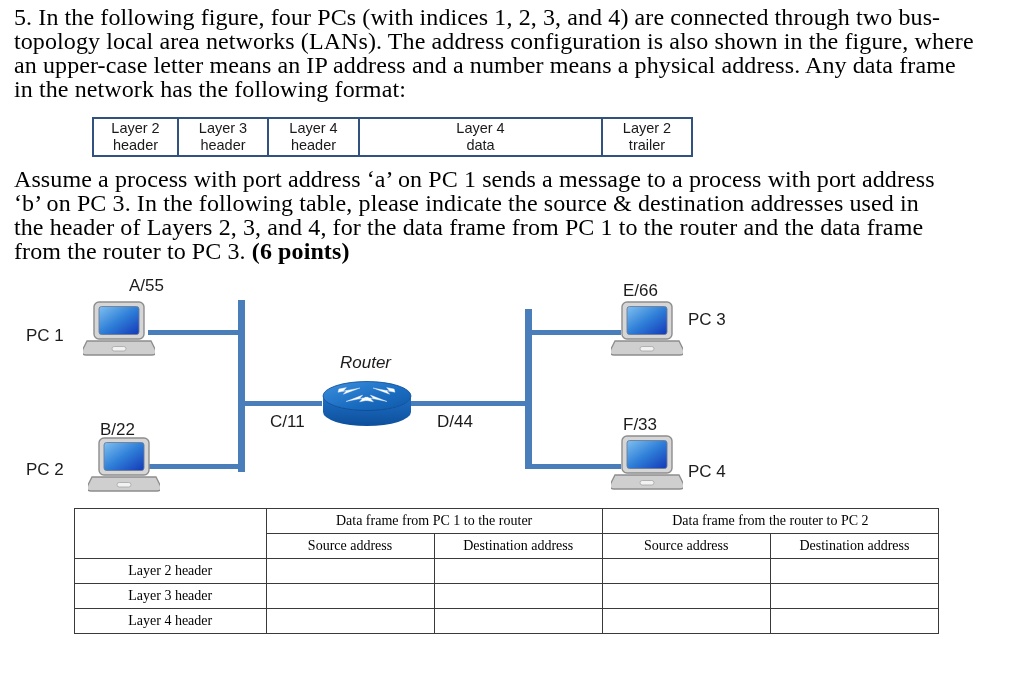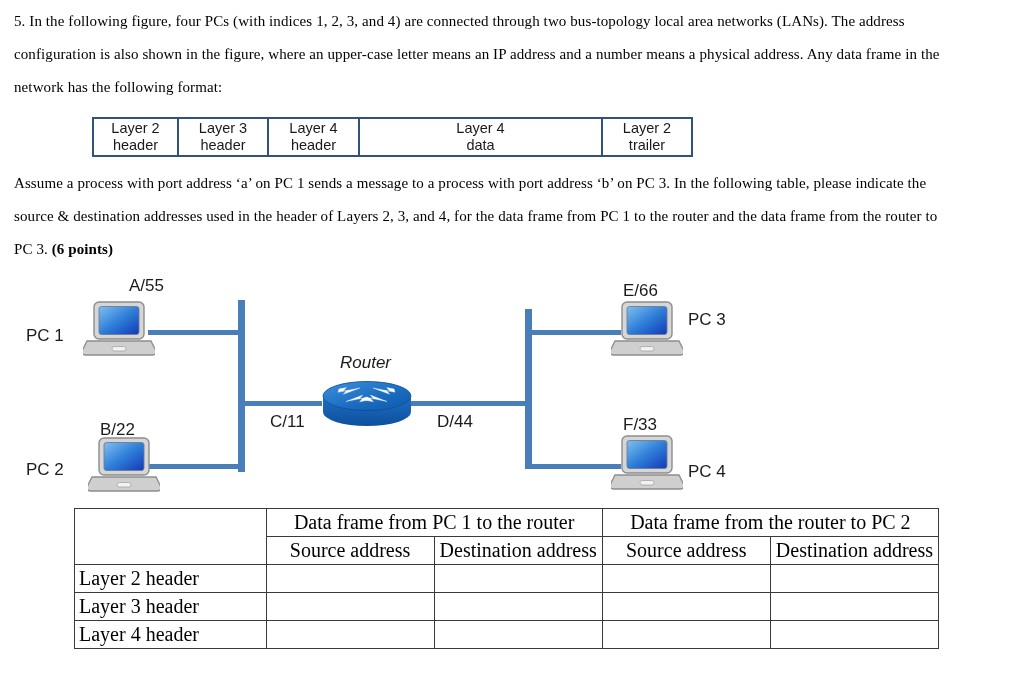--- a/index.html
+++ b/index.html
@@ -13,22 +13,22 @@
     position: relative;
     overflow: hidden;
     font-family: "Liberation Serif", "DejaVu Serif", serif;
     color: #000000;
   }
 
   
   .q-para {
     position: absolute;
     left: 14px;
-    font-size: 15px;
-    line-height: 33px;
+    font-size: 24px;
+    line-height: 24px;
     letter-spacing: 0.1px;
     color: #000;
   }
   #q-intro { top: 5px; width: 960px; }
   #q-assume { top: 167px; width: 940px; }
   .bold { font-weight: bold; }
 
   
   #frame-table {
     position: absolute;
@@ -96,30 +96,30 @@
   }
 
   
   #answer-table {
     position: absolute;
     left: 74px;
     top: 508px;
     width: 865px;
     border-collapse: collapse;
     font-family: "Liberation Serif", "DejaVu Serif", serif;
-    font-size: 20px;
+    font-size: 14px;
     color: #000;
   }
   #answer-table td, #answer-table th {
     border: 1px solid #3a3a3a;
     padding: 2px 4px;
     font-weight: normal;
     height: 25px;
   }
-  #answer-table .col-rowhdr { width: 172px; text-align: left; }
+  #answer-table .col-rowhdr { width: 172px; text-align: center; }
   #answer-table .col-data { width: 151px; text-align: center; }
   #answer-table .grouphdr { text-align: center; }
   #answer-table .blankcell { height: 25px; }
 </style>
 </head>
 <body>
 
 <div class="q-para" id="q-intro">5. In the following figure, four PCs (with indices 1, 2, 3, and 4) are connected through two bus-topology local area networks (LANs). The address configuration is also shown in the figure, where an upper-case letter means an IP address and a number means a physical address. Any data frame in the network has the following format:</div>
 
 <div id="frame-table" style="border-color: rgb(49, 81, 126);">

